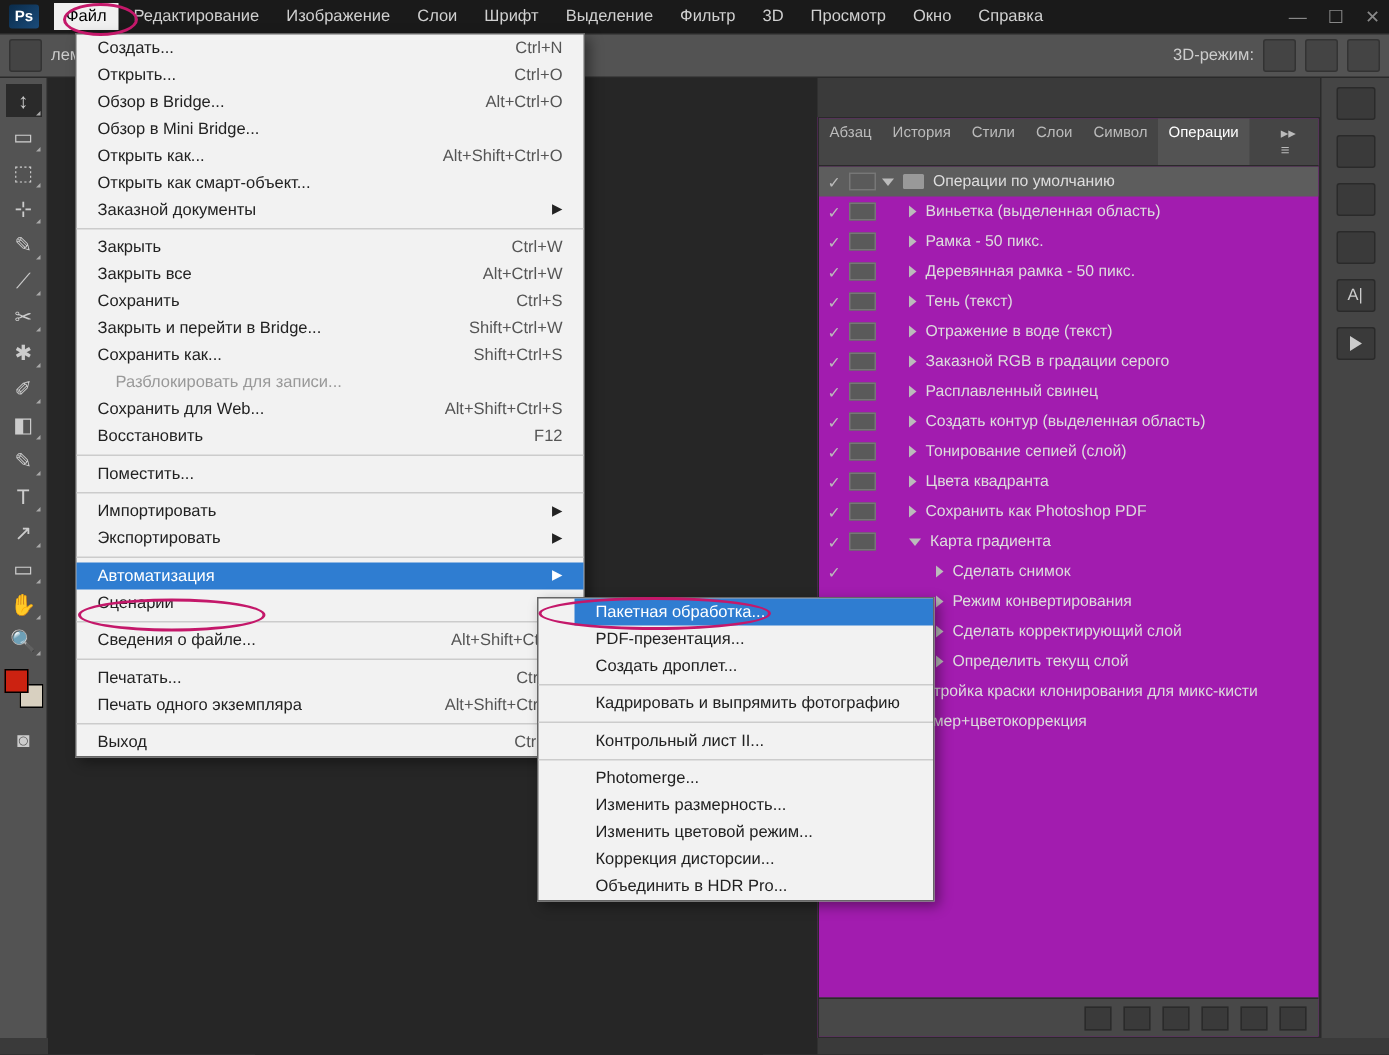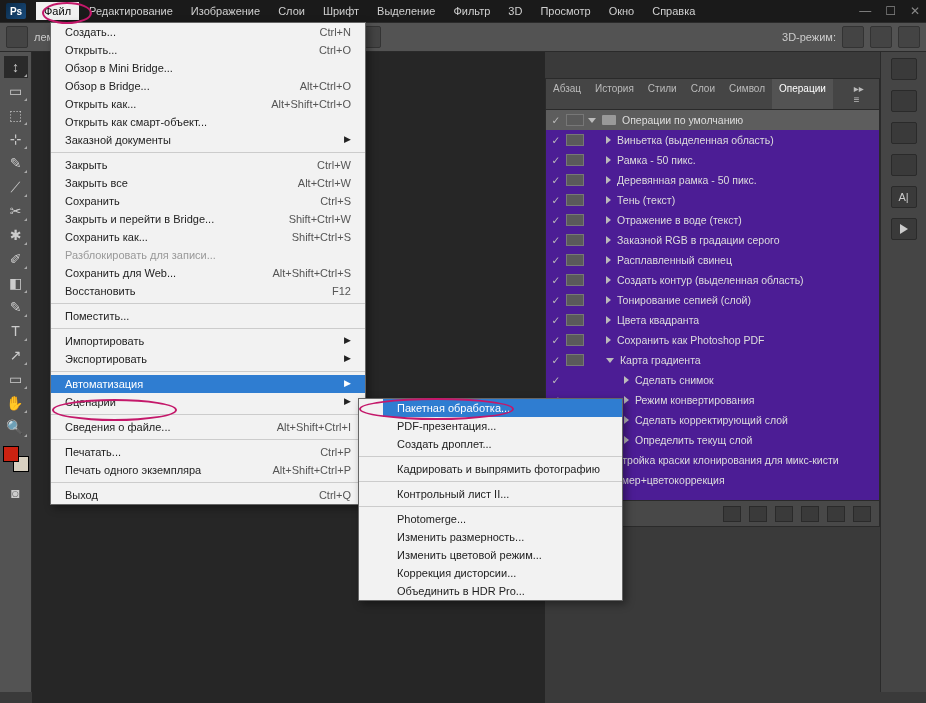--- a/index.html
+++ b/index.html
@@ -17,37 +17,37 @@
 .smalltxt { color:#ccc; font-size:11px; }
 
 .toolbar { position:absolute; left:0; top:52px; width:32px; height:640px; background:#535353; border-right:1px solid #2a2a2a; display:flex; flex-direction:column; align-items:center; padding-top:4px; gap:2px; }
 .tool { width:24px; height:22px; display:flex; align-items:center; justify-content:center; color:#ccc; font-size:14px; cursor:default; position:relative; }
 .tool.active { background:#2a2a2a; }
 .tool .tri { position:absolute; right:1px; bottom:1px; width:0; height:0; border-left:3px solid transparent; border-bottom:3px solid #aaa; }
 .swatches { margin-top:6px; width:26px; height:26px; position:relative; }
 .swatches .fg { position:absolute; left:0; top:0; width:16px; height:16px; background:#c21; border:1px solid #000; }
 .swatches .bg { position:absolute; right:0; bottom:0; width:16px; height:16px; background:#d8d0c0; border:1px solid #000; }
 
-.dropdown { position:absolute; left:50px; top:22px; width:316px; background:#f2f2f2; border:1px solid #666; box-shadow:3px 3px 8px rgba(0,0,0,0.4); }
+.dropdown { position:absolute; left:50px; top:22px; width:340px; background:#f2f2f2; border:1px solid #666; box-shadow:3px 3px 8px rgba(0,0,0,0.4); }
 .dropdown .row { display:flex; justify-content:space-between; padding:3px 14px; color:#222; cursor:default; }
-.dropdown .row.disabled { color:#999; }
+.dropdown .row.disabled { color:#999;margin-left:12px; }
 .dropdown .row.highlighted { background:#2f7dd1; color:#fff; }
 .dropdown .row .sub { color:#555; }
 .dropdown hr { border:none; border-top:1px solid #ccc; margin:3px 0; }
 .dropdown .row .arrow { font-size:9px; }
 
 .submenu { position:absolute; left:358px; top:398px; width:265px; background:#f2f2f2; border:1px solid #666; box-shadow:3px 3px 8px rgba(0,0,0,0.4); }
 .submenu .row { padding:3px 14px; color:#222; cursor:default;margin-left:24px; }
 .submenu .row.highlighted { background:#2f7dd1; color:#fff; }
 .submenu hr { border:none; border-top:1px solid #ccc; margin:3px 0; }
 
 .rightpanel { position:absolute; right:0; top:52px; width:46px; height:640px; background:#454545; border-left:1px solid #2a2a2a; display:flex; flex-direction:column; align-items:center; padding-top:6px; gap:10px; }
 .rp-icon { width:26px; height:22px; background:#3a3a3a; border:1px solid #2a2a2a; border-radius:2px; }
 
-.actions-panel { position:absolute; right:46px; top:78px; width:335px; height:449px; background:#4c1d95; border:1px solid #2a2a2a; display:flex; flex-direction:column; }
+.actions-panel { position:absolute; right:46px; top:78px; width:335px; height:614px; background:#a21caf; border:1px solid #2a2a2a; display:flex; flex-direction:column; }
 .actions-tabs { display:flex; background:#454545; border-bottom:1px solid #2a2a2a; font-size:10px; }
 .actions-tabs span { padding:4px 7px; color:#bbb; cursor:default; }
 .actions-tabs span.active { background:#535353; color:#fff; }
 .actions-tabs .flex { flex:1; }
 .actions-body { flex:1; overflow:hidden; }
 .act-row { display:flex; align-items:center; height:20px; font-size:10.5px; color:#ddd; }
 .act-row .chk { width:20px; text-align:center; color:#bbb; }
 .act-row .box { width:18px; height:12px; border:1px solid #777; background:#5a5a5a; margin-right:4px; }
 .act-row .indent1 { width:18px; }
 .act-row .indent2 { width:36px; }
@@ -309,25 +309,25 @@
 <div class="dropdown" id="filemenu">
     <div class="row">
       <span>Создать...</span>
       <span class="sub">Ctrl+N</span>
     </div>
     <div class="row">
       <span>Открыть...</span>
       <span class="sub">Ctrl+O</span>
     </div>
     <div class="row">
-      <span>Обзор в Mini Bridge...</span>
-    </div>
-    <div class="row">
       <span>Обзор в Bridge...</span>
       <span class="sub">Alt+Ctrl+O</span>
+    </div>
+    <div class="row">
+      <span>Обзор в Mini Bridge...</span>
     </div>
     <div class="row">
       <span>Открыть как...</span>
       <span class="sub">Alt+Shift+Ctrl+O</span>
     </div>
     <div class="row">
       <span>Открыть как смарт-объект...</span>
     </div>
     <div class="row">
       <span>Заказной документы</span>

